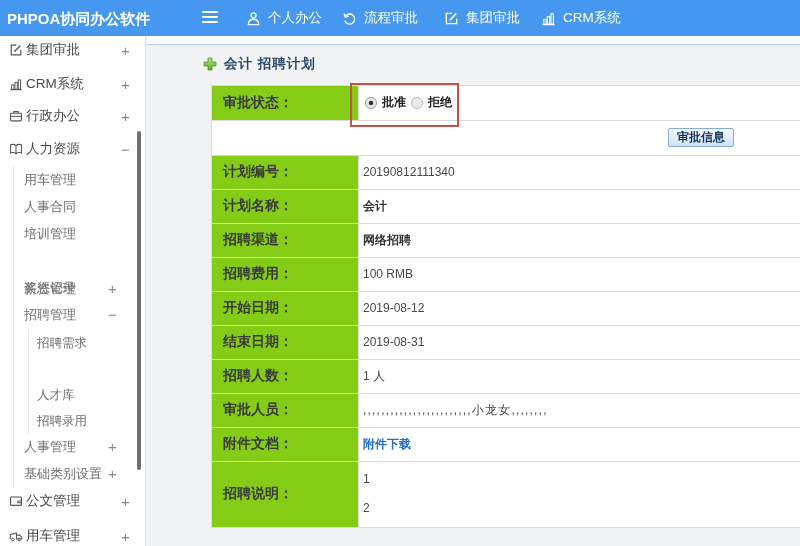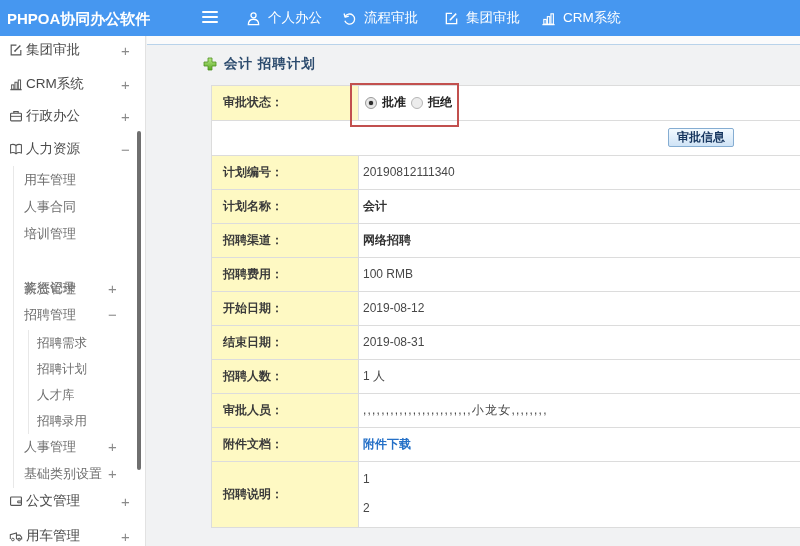--- a/index.html
+++ b/index.html
@@ -35,21 +35,21 @@
   .main { position:absolute; left:147px; top:36px; width:653px; height:510px; background:#f1f2f3; }
   .tabstrip { position:absolute; left:0; top:0; width:653px; height:9px; background:#fbfbfb; border-bottom:1px solid #b9d3ea; }
   .breadcrumb { position:absolute; left:56px; top:14px; height:22px; display:flex; align-items:center; }
   .plus-icon { width:14px; height:14px; margin-right:7px; }
   .plus-icon svg { display:block; width:14px; height:14px; }
   .crumb-title { font-size:13.5px; font-weight:bold; color:#2b4a6d; letter-spacing:1px; }
 
   
   .ftable { position:absolute; left:64px; top:48.5px; width:680px; border-top:1px solid #dcdcdc; border-left:1px solid #dcdcdc; }
   .frow { display:flex; border-bottom:1px solid #dcdcdc; }
-  .fcell-l { width:146.5px; background:#fef9c3; border-right:1px solid #dcdcdc; display:flex; align-items:center; padding-left:11px; font-size:12px; font-weight:bold; color:#3a3a3a; }
+  .fcell-l { width:146.5px; background:#84cc16; border-right:1px solid #dcdcdc; display:flex; align-items:center; padding-left:11px; font-size:14px; font-weight:bold; color:#3a3a3a; }
   .fcell-r { flex:1; background:#fff; display:flex; align-items:center; padding-left:4.5px; font-size:12px; color:#474747; }
   .fcell-full { flex:1; background:#fff; }
   .h35 { height:35px; } .h34 { height:34px; } .h66 { height:66px; }
   .bold-val { font-weight:bold; color:#333; }
   .link-val { color:#2570c7; font-weight:bold; cursor:pointer; }
   .multiline { flex-direction:column; align-items:flex-start; justify-content:center; }
   .multiline div { line-height:29px; }
 
   .radio { display:inline-block; width:12px; height:12px; border-radius:50%; border:1px solid #9a9a9a; background:#fdfdfd; position:relative; cursor:pointer; }
   .radio.checked { background:#e8e8e8; }
@@ -184,23 +184,20 @@
     <span class="lbl">薪资管理</span>
     <span class="toggler">+</span>
   </div>
   <div class="side-item lv2" style="top:265px; height:27px;">
     <span class="lbl">招聘管理</span>
     <span class="toggler">−</span>
   </div>
 
   <div class="side-item lv3" style="top:294px; height:26px;">
     <span class="lbl">招聘需求</span>
-  </div>
-  <div class="side-item lv3" style="top:320px; height:26px;">
-    <span class="lbl">招聘计划</span>
   </div>
   <div class="side-item lv3" style="top:346px; height:26px;">
     <span class="lbl">人才库</span>
   </div>
   <div class="side-item lv3" style="top:372px; height:26px;">
     <span class="lbl">招聘录用</span>
   </div>
 
   <div class="side-item lv2" style="top:397px; height:27px;padding-left:28px;">
     <span class="lbl">人事管理</span>

